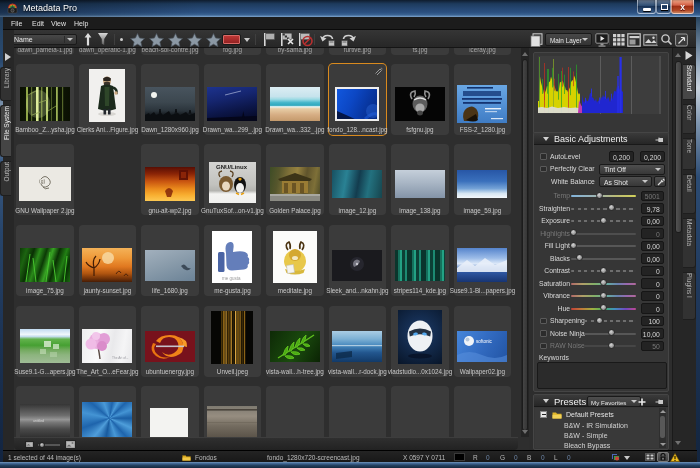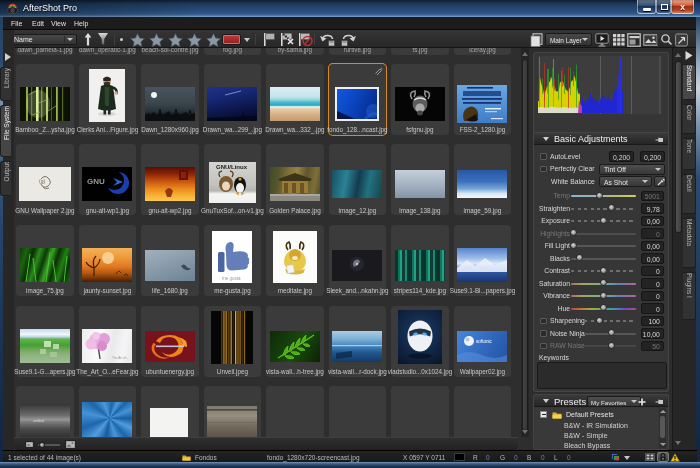--- a/index.html
+++ b/index.html
@@ -80,21 +80,21 @@
 <div id="win">
 
  <div id="titlebar"></div>
  <svg id="appico" width="11" height="11">
       <path d="M1.5 5 A4 4 0 0 1 9.5 5" fill="none" stroke="#e03020" stroke-width="1"></path>
       <path d="M2.5 5 A3 3 0 0 1 8.5 5" fill="none" stroke="#f0a020" stroke-width="1"></path>
       <path d="M3.5 5 A2 2 0 0 1 7.5 5" fill="none" stroke="#30a030" stroke-width="1"></path>
       <rect x="1" y="5" width="9" height="5" rx="1" fill="#1a1a1a" stroke="#555" stroke-width="0.5"></rect>
       <circle cx="5.5" cy="7.5" r="1.6" fill="#333" stroke="#888" stroke-width="0.5"></circle>
     </svg>
- <div id="titletxt">AfterShot Pro</div>
+ <div id="titletxt">Metadata Pro</div>
  <div id="btnmin" class="capbtn">
       <span class="capg" style="left:5px;top:8px;width:8px;height:2.5px;background:#fff;border-radius:1px;box-shadow:0 1px 1px #000"></span>
     </div>
  <div id="btnmax" class="capbtn">
       <span class="capg" style="left:3.5px;top:3.5px;width:7px;height:6px;border:1.5px solid #fff;box-shadow:0 1px 1px #000"></span>
     </div>
  <div id="btnclose" class="capbtn">
       <span class="capg" style="left:0;top:1.5px;width:21px;text-align:center;font-size:8.5px;text-shadow:0 1px 1px #400">x</span>
     </div>
 
@@ -366,31 +366,20 @@
         <div class="th" style="left:2.5px;top:23px;width:52px;height:34px;background:#ebe9e3">
           <svg width="52" height="34">
             <g stroke="#5a5548" fill="none" stroke-width="0.8">
               <path d="M22 12 q4 -5 8 0 q3 4 -1 7 q-5 3 -7 -2"></path>
               <path d="M24 20 q2 3 6 1"></path>
             </g>
             <text x="20" y="16" font-size="5" fill="#6a6558">(g)</text>
           </svg>
         </div>
         <span class="fn">GNU Wallpaper 2.jpg</span>
-      </div>
-<div class="cell" style="left:64.7px;top:96.2px;">
-        <div class="th" style="left:3.5px;top:23px;width:50px;height:34px;background:#010101">
-          <svg width="50" height="34">
-            <text x="5" y="17" font-family="Liberation Sans" font-weight="bold" font-size="8" fill="#9a9a9a">GNU</text>
-            <circle cx="36" cy="16" r="11" fill="#1a3eaa"></circle>
-            <circle cx="32.5" cy="13.5" r="9.5" fill="#010101"></circle>
-            <path d="M31 11 l10 4 -10 4 4 -4z" fill="#3a62d4"></path>
-          </svg>
-        </div>
-        <span class="fn">gnu-alt-wp1.jpg</span>
       </div>
 <div class="cell" style="left:127.2px;top:96.2px;">
         <div class="th" style="left:3.5px;top:23px;width:50px;height:34px;background:linear-gradient(180deg,#570e04 0%,#8a2406 20%,#c85410 42%,#ea8a1c 64%,#f8ae30 82%,#fcc852 100%)">
           <svg width="50" height="34">
             <rect x="34" y="3" width="9" height="10" fill="#5c1004" opacity="0.9"></rect>
             <rect x="36" y="5" width="5" height="6" fill="#8a2408"></rect>
             <path d="M20 24 q4 -6 8 0 l-2 6 -4 0z" fill="#7c1e06" opacity="0.8"></path>
           </svg>
         </div>
         <span class="fn">gnu-alt-wp2.jpg</span>

